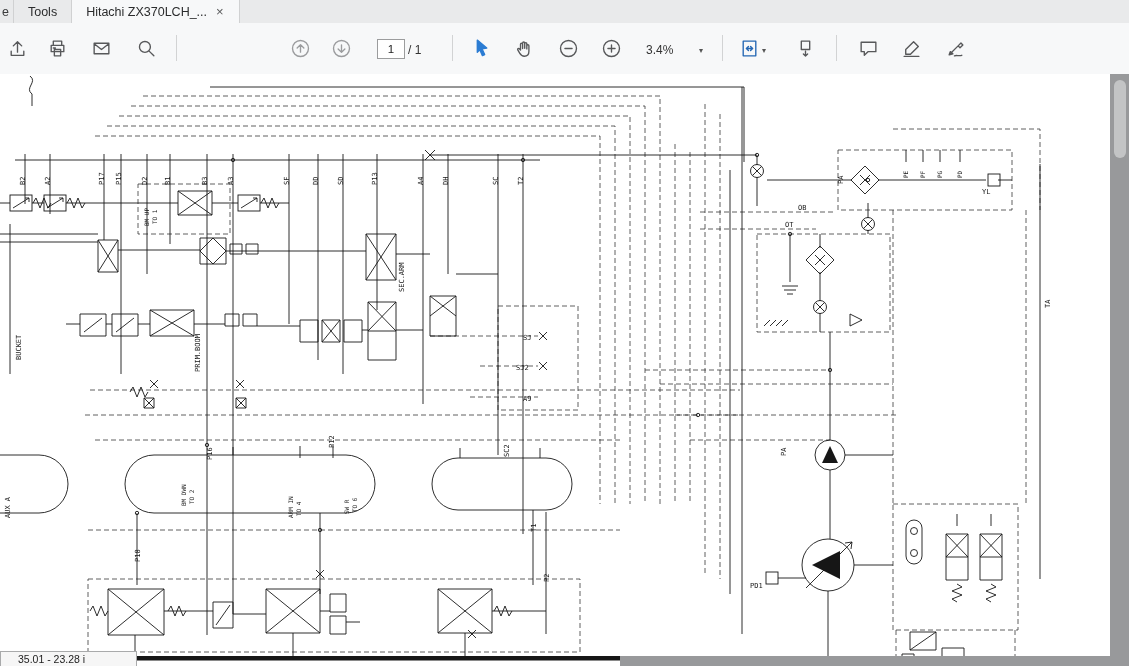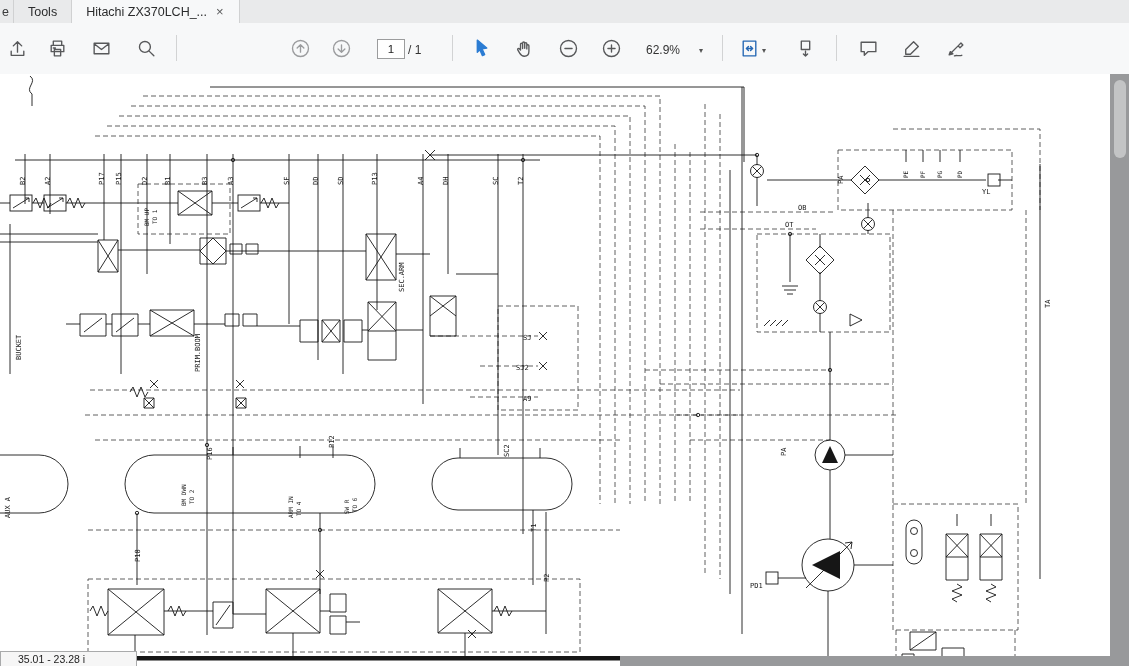--- a/index.html
+++ b/index.html
@@ -116,21 +116,21 @@
         <path d="M6.6,10 H13.4"></path>
       </svg>
   </button>
   <button class="tbtn" style="left:596px">
     <svg class="ic" viewBox="0 0 20 20">
         <circle cx="10" cy="10" r="7.6"></circle>
         <path d="M6.6,10 H13.4 M10,6.6 V13.4"></path>
       </svg>
   </button>
 
-  <span class="tblabel" style="left:646px">62.9%</span>
+  <span class="tblabel" style="left:646px">3.4%</span>
   <span class="caret" style="left:699px">▾</span>
 
   <div class="sep" style="left:722px"></div>
 
   <button class="tbtn" style="left:734px">
     <svg class="ic blue" viewBox="0 0 20 20">
         <path d="M4,3 H16 V17 H4 Z M7,10 H13 M7,10 L9,8 M7,10 L9,12 M13,10 L11,8 M13,10 L11,12"></path>
       </svg>
   </button>
   <span class="caret" style="left:762px">▾</span>

